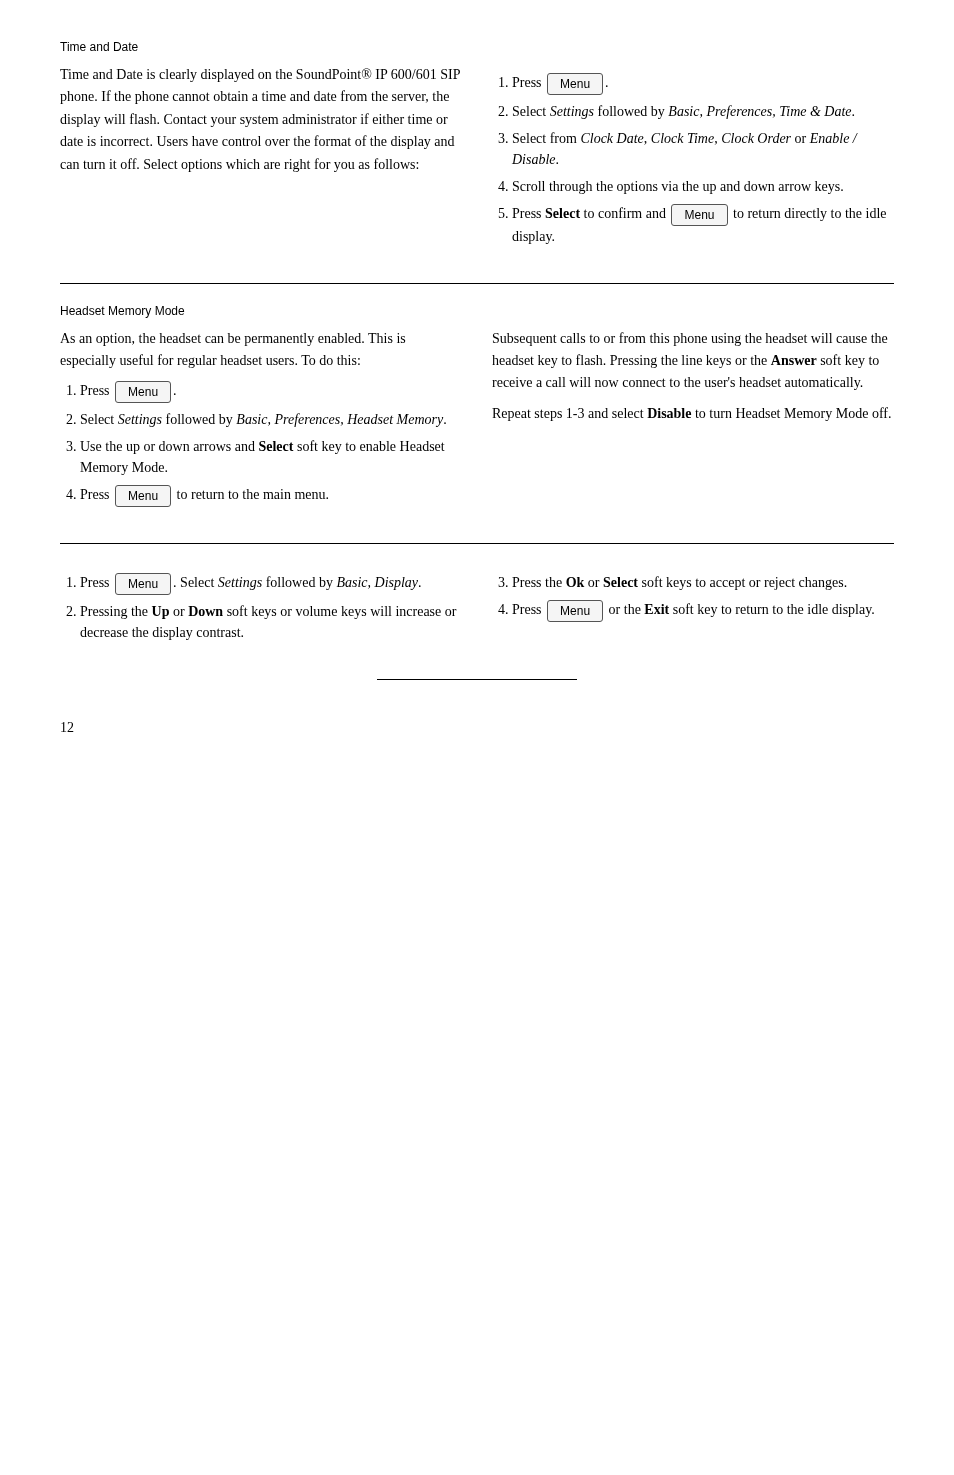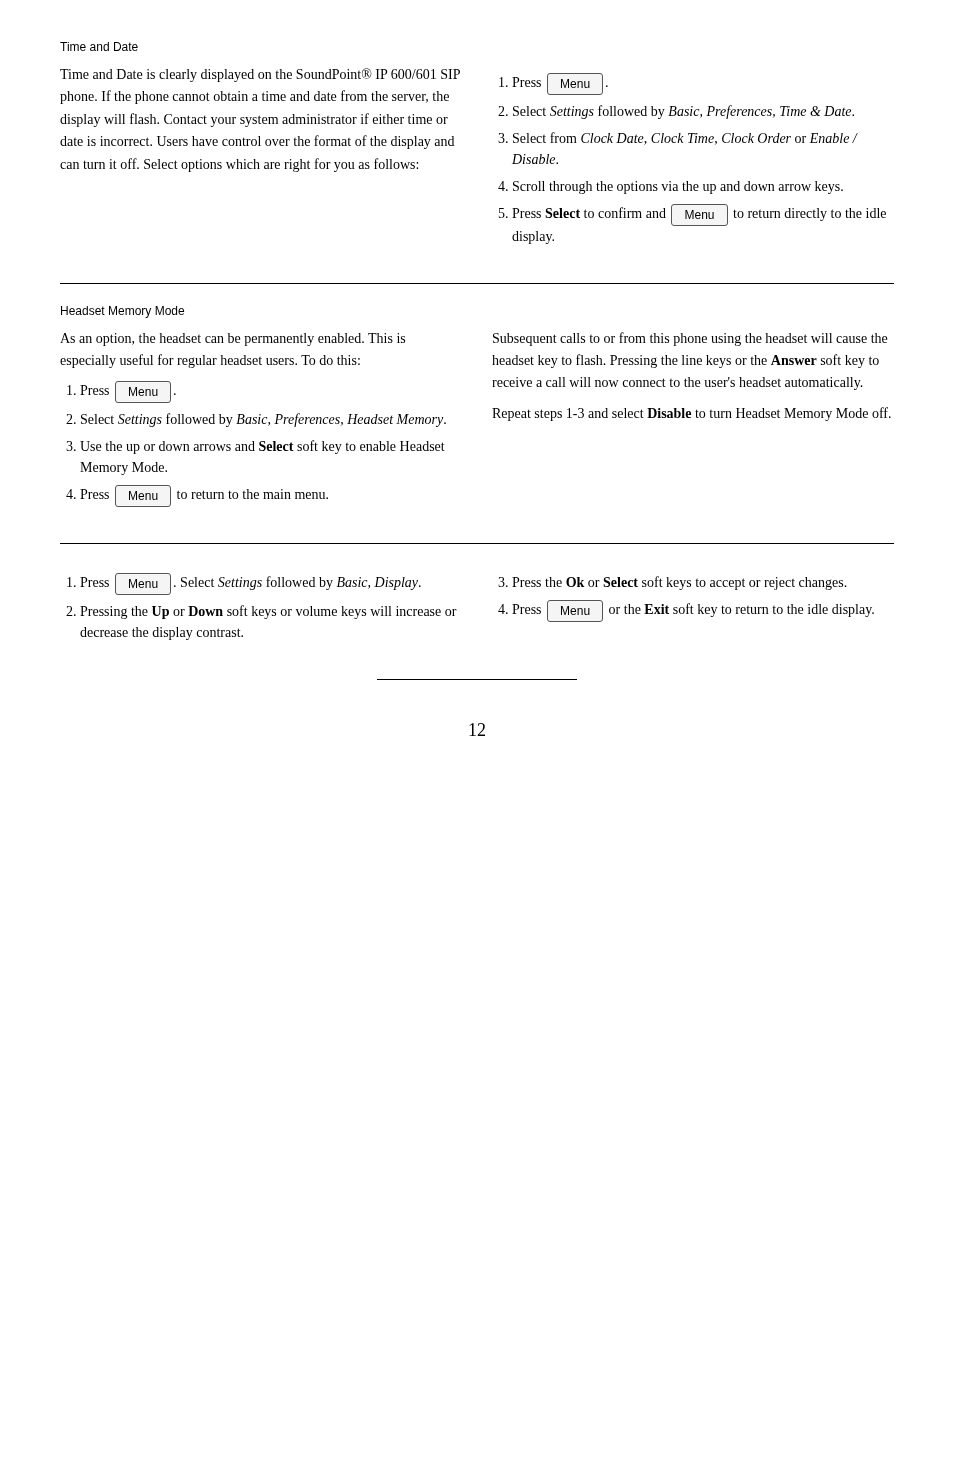--- a/index.html
+++ b/index.html
@@ -59,23 +59,23 @@
       line-height: 1.6;
       margin-bottom: 8px;
     }
     .bold-text {
       font-weight: bold;
     }
     .italic-text {
       font-style: italic;
     }
     .page-number {
-      text-align: center;
+      text-align: left;
       margin-top: 40px;
-      font-size: 18px;
+      font-size: 14px;
     }
     .page-footer-line {
       border: none;
       border-top: 1px solid #000;
       width: 200px;
       margin: 20px auto 6px auto;
     }
   </style>
 </head>
 <body>

